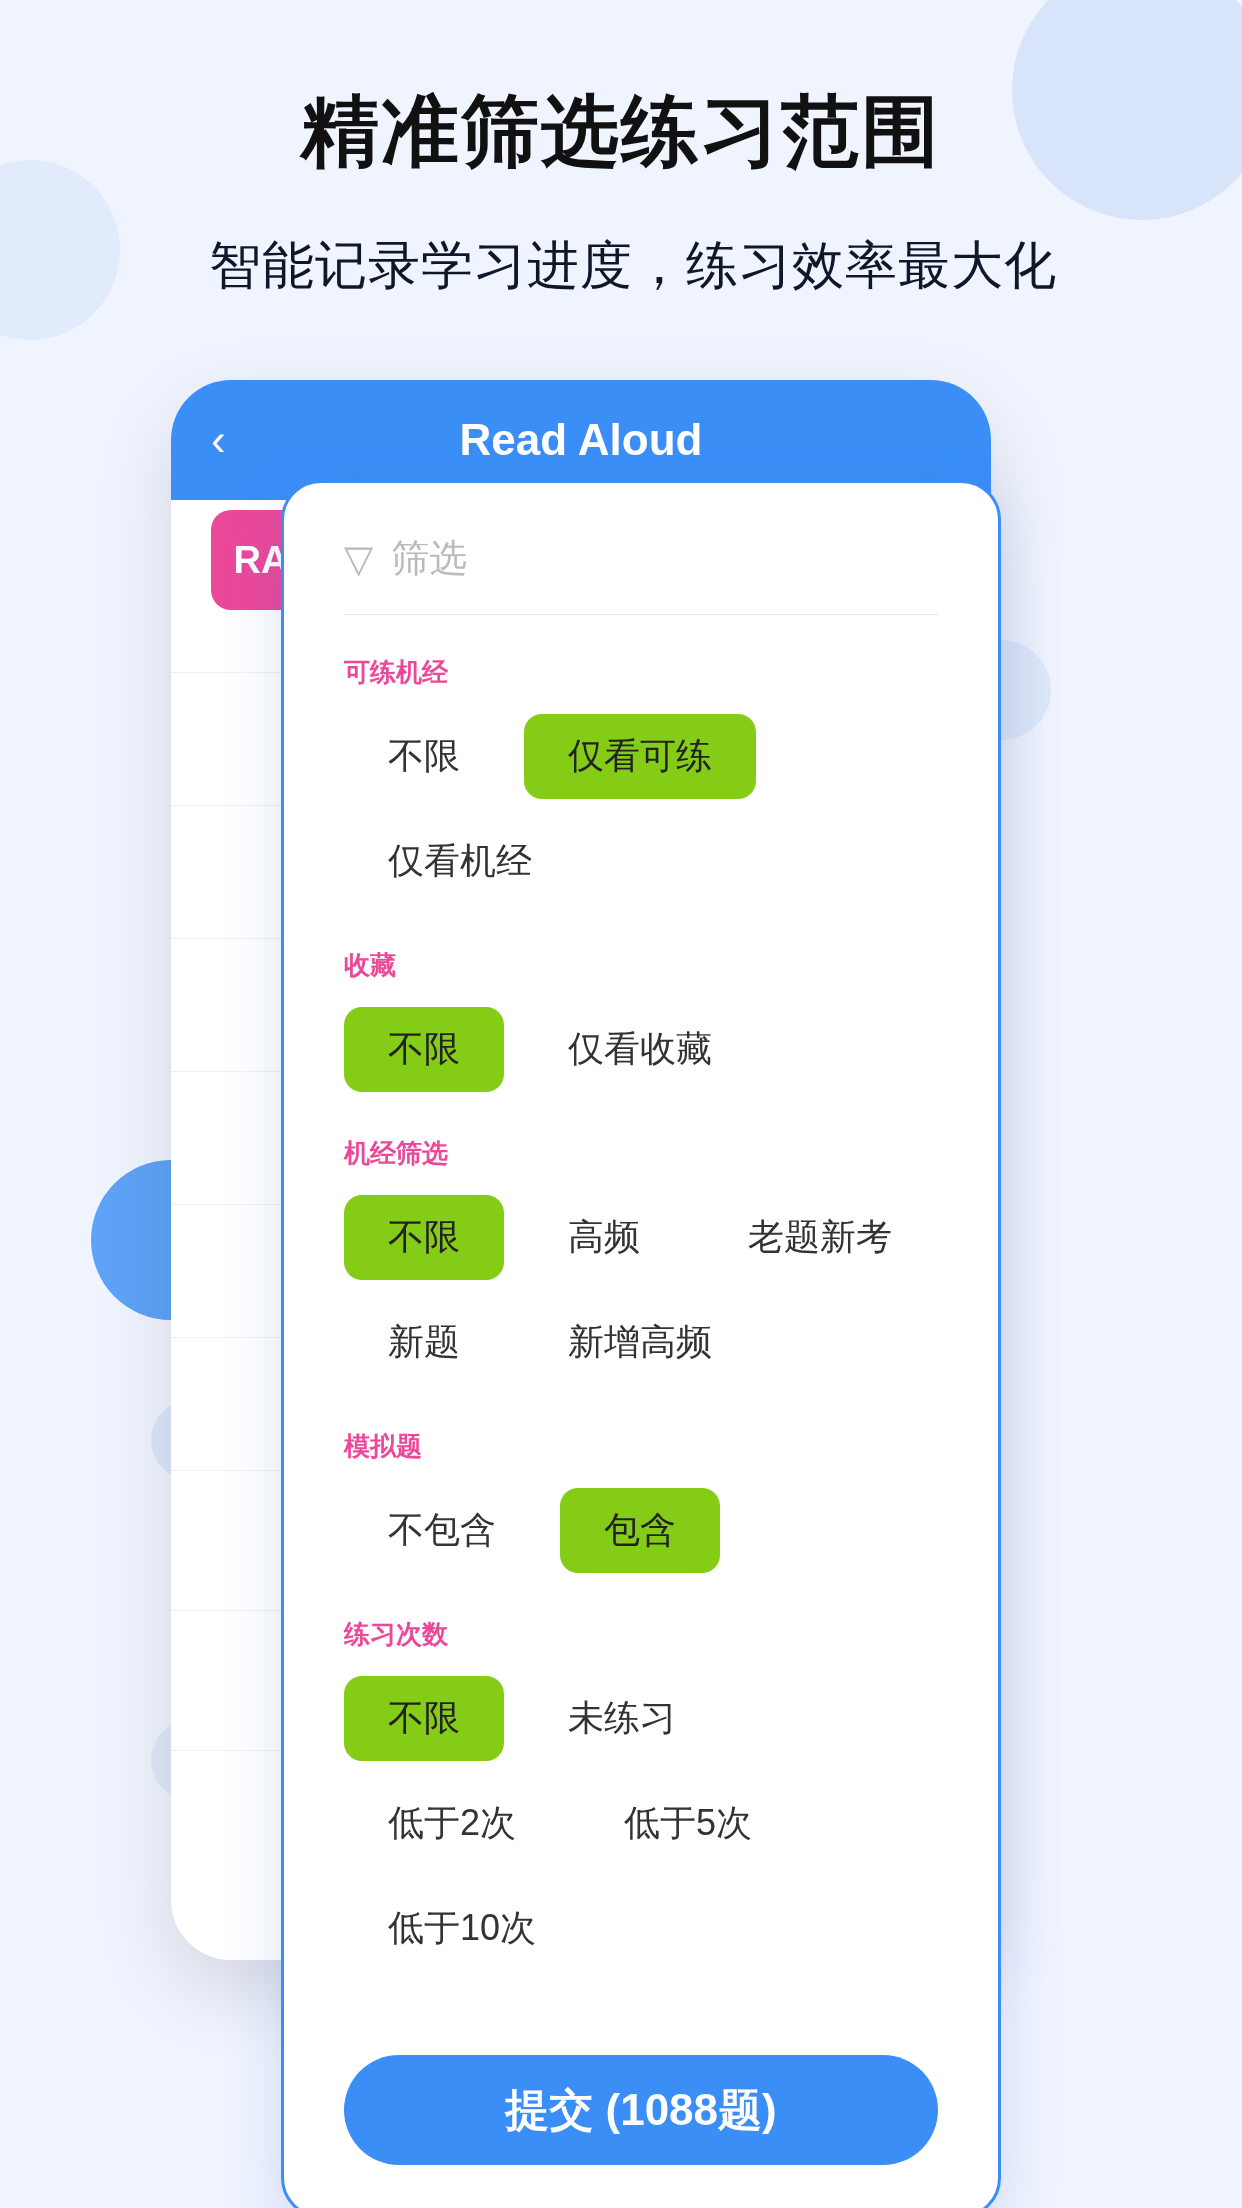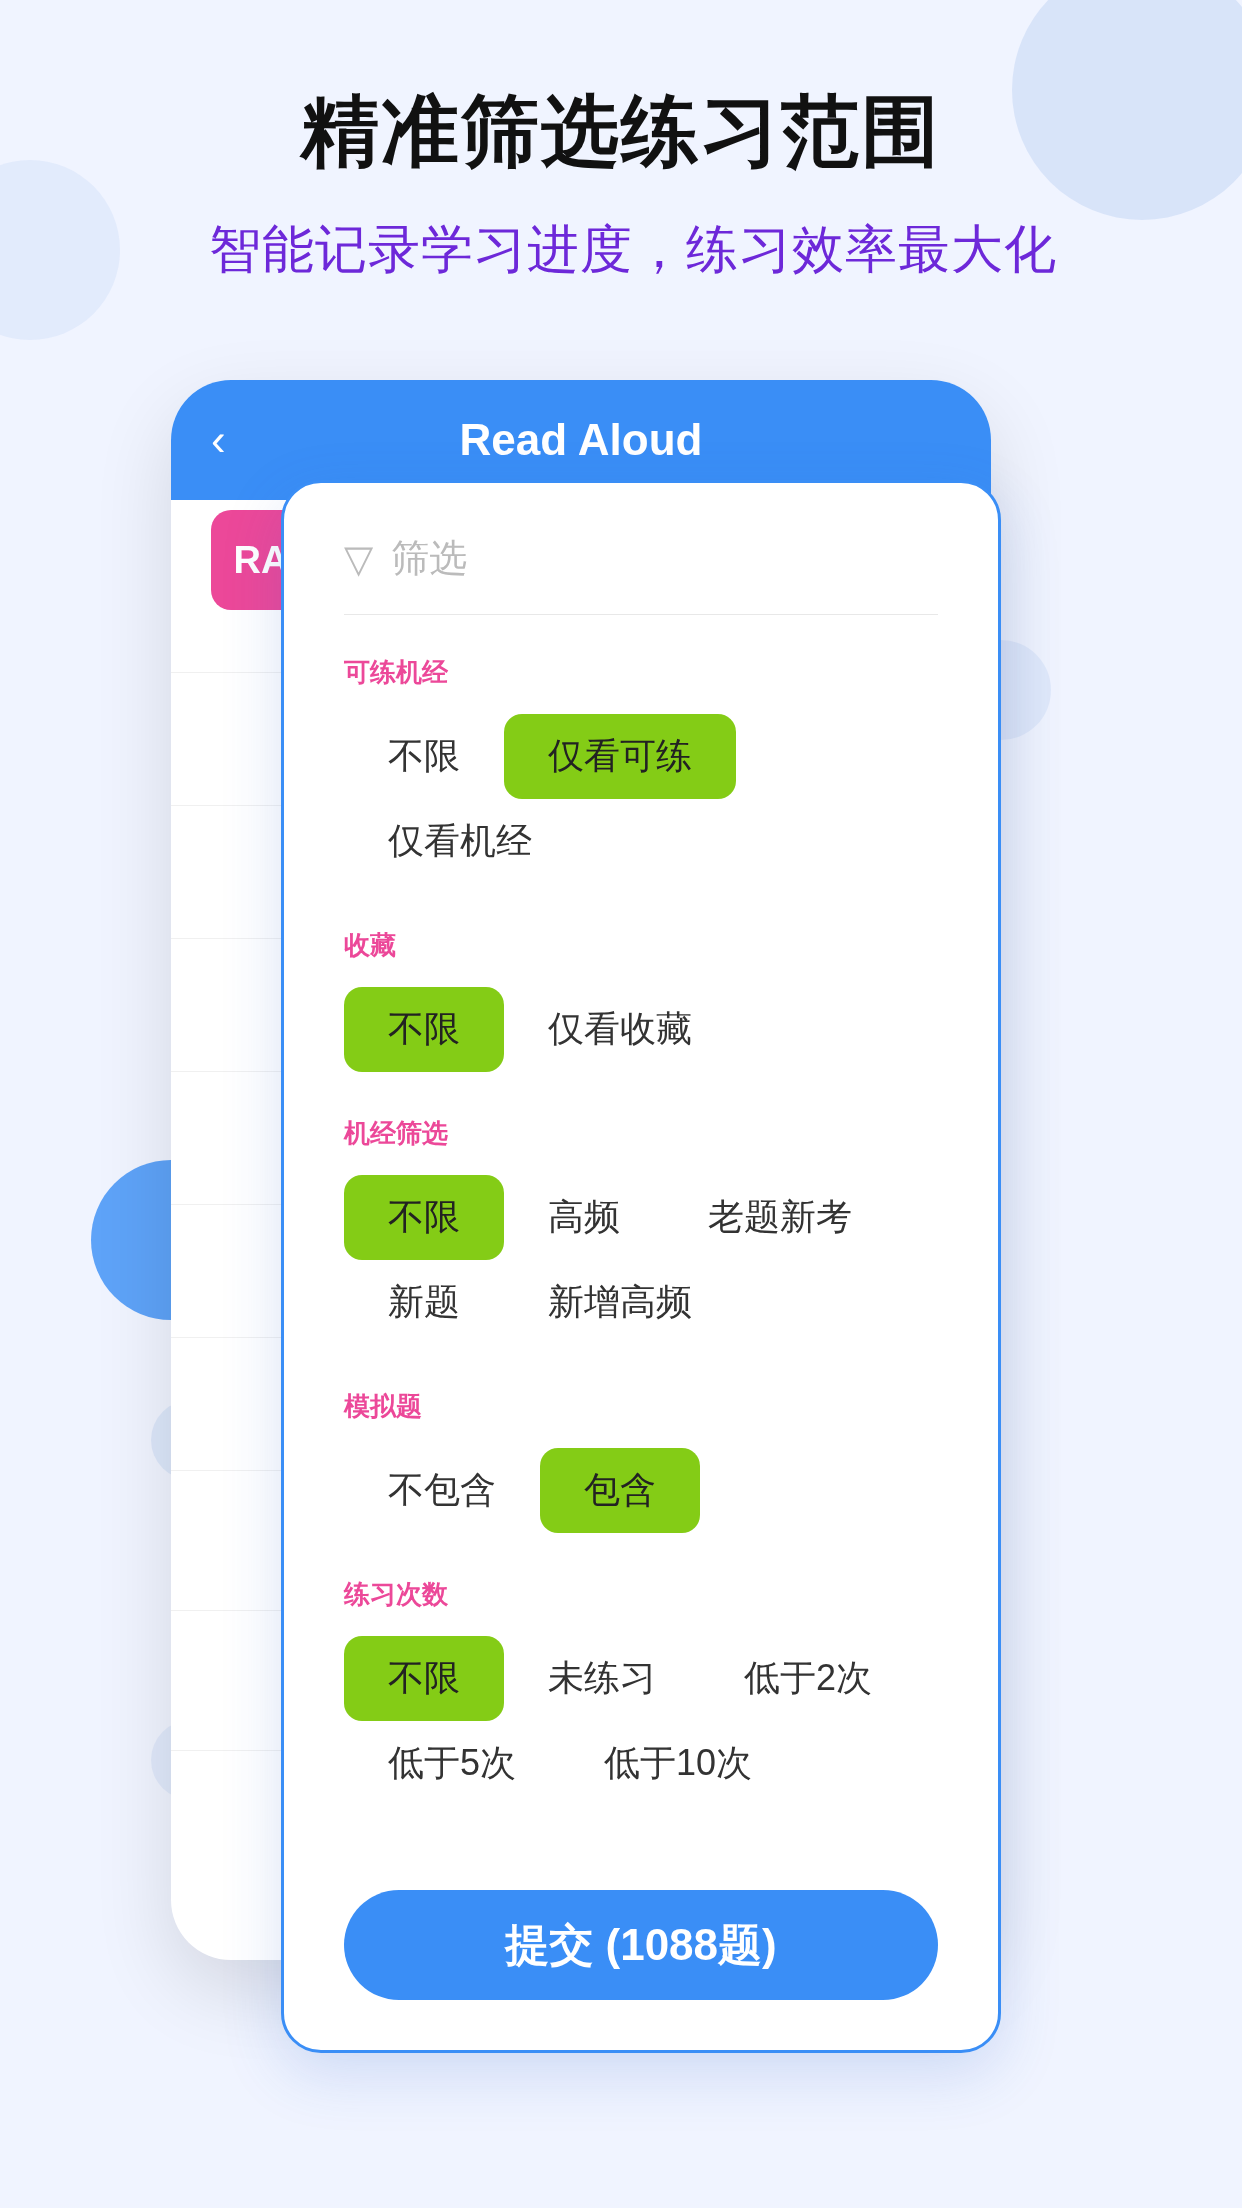--- a/index.html
+++ b/index.html
@@ -22,22 +22,22 @@
     }
     .header-title {
       font-size: 78px;
       font-weight: 900;
       color: #111;
       letter-spacing: 2px;
     }
     .header-subtitle {
       font-size: 52px;
       font-weight: 400;
-      color: #6d28d9;
-      margin-top: 30px;
+      color: #0f172a;
+      margin-top: 46px;
       letter-spacing: 1px;
       padding-left: 24px;
     }
 
     
     .phone-container {
       position: absolute;
       top: 380px;
       left: 50%;
       transform: translateX(-50%);
@@ -162,20 +162,21 @@
     }
     .filter-section-title {
       font-size: 26px;
       font-weight: 700;
       color: #ec4899;
       margin-bottom: 24px;
     }
     .filter-options {
       display: flex;
       flex-wrap: wrap;
+      gap: 20px;
     }
     .filter-btn {
       padding: 18px 44px;
       border-radius: 18px;
       font-size: 36px;
       font-weight: 500;
       cursor: pointer;
       border: none;
     }
     .filter-btn.selected {

